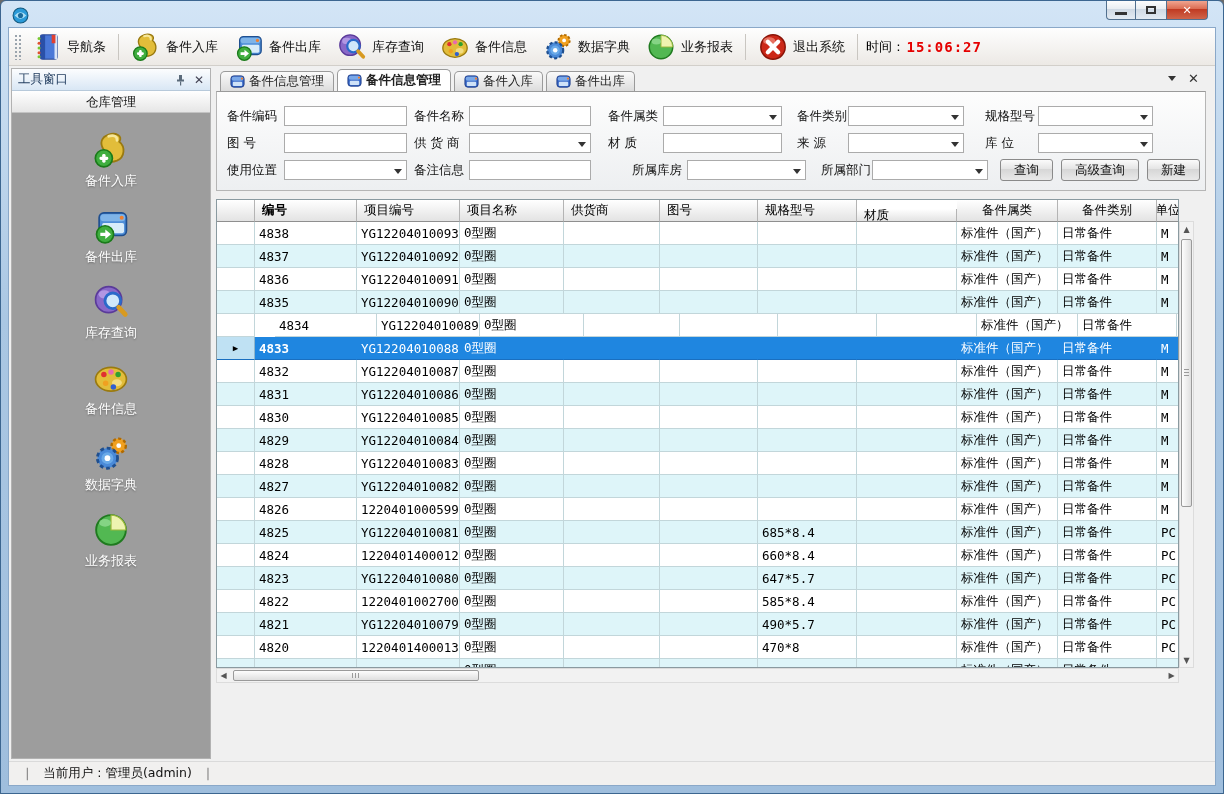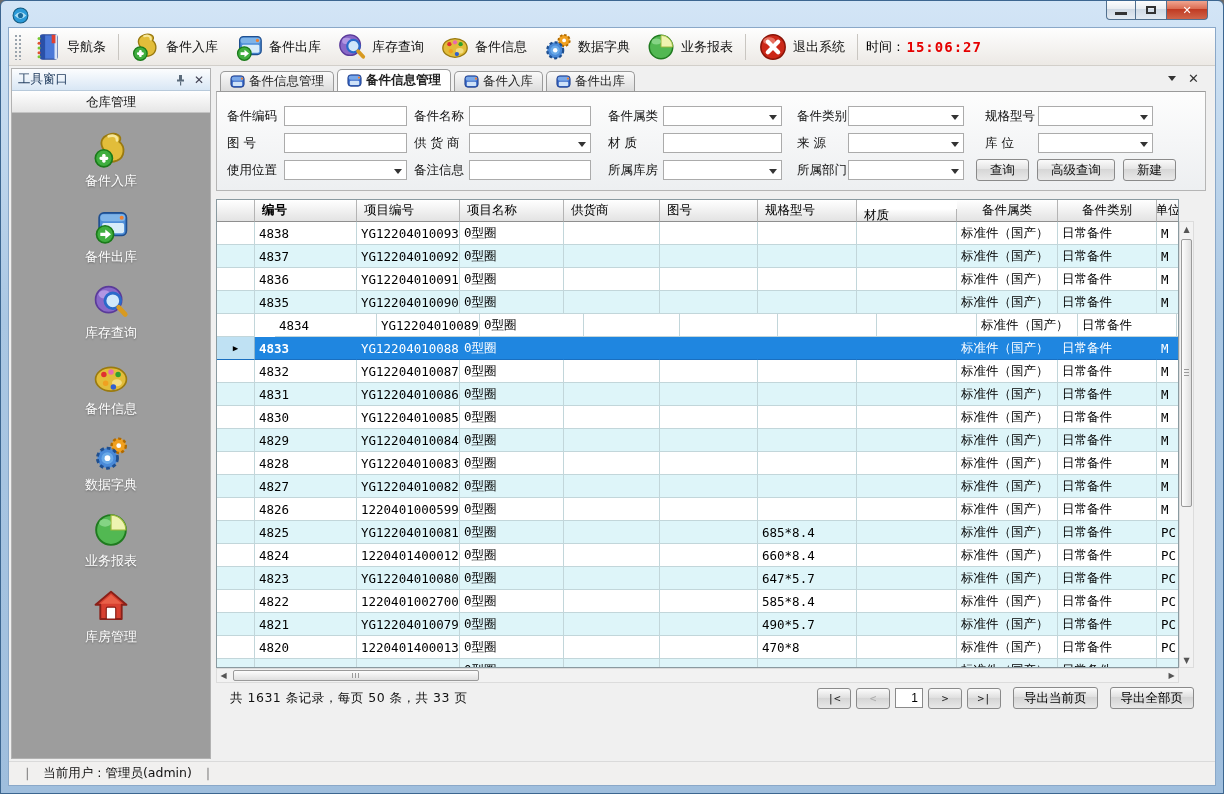--- a/index.html
+++ b/index.html
@@ -323,30 +323,20 @@
             <div class="sb-item">
               <span class="icon">
                 <svg width="38" height="38" viewBox="0 0 32 32">
                   <circle cx="16" cy="16" r="12.5" fill="#52b852" stroke="#1f7a1f" stroke-width="1.6"></circle>
                   <path d="M16 16 L16 3.5 A12.5 12.5 0 0 1 28.5 16 Z" fill="#eef3b0" stroke="#9ab83a"></path>
                   <ellipse cx="11" cy="10" rx="5" ry="3.2" fill="#9adf9a" opacity=".7"></ellipse>
                 </svg>
               </span>
               <span>业务报表</span>
             </div>
-            <div class="sb-item">
-              <span class="icon">
-                <svg width="38" height="38" viewBox="0 0 32 32">
-                  <path d="M16 4 L29 15 H25 V27 H7 V15 H3 Z" fill="#d84030" stroke="#8a2018" stroke-width="1.6" stroke-linejoin="round"></path>
-                  <path d="M16 6.5 L25 14 H7 Z" fill="#e86048"></path>
-                  <rect x="12" y="17" width="8" height="10" rx="1" fill="#fff" stroke="#8a2018"></rect>
-                </svg>
-              </span>
-              <span>库房管理</span>
-            </div>
           </div>
       </div>
 
       <div class="content">
         <div class="tabbar" id="tabbar">
           <div class="tab">
               <span class="icon">
                 <svg width="15" height="15" viewBox="0 0 16 16">
                   <rect x="1" y="2" width="14" height="12" rx="3" fill="#3a6ac8" stroke="#1a3a88"></rect>
                   <rect x="1.8" y="2.8" width="12.4" height="4.4" rx="2.2" fill="#7aa8e8"></rect>
@@ -442,21 +432,21 @@
             </div>
             <div class="s-row">
               <span class="sc1" style="display: inline-flex; align-items: center;">
                 <span class="f-label">使用位置</span>
                 <span class="f-field combo"><span class="combo-arrow"></span><span></span></span>
               </span>
               <span class="sc2" style="display: inline-flex; align-items: center;">
                 <span class="f-label">备注信息</span>
                 <input class="f-field" readonly="" style="">
               </span>
-              <span class="sc3" style="display: inline-flex; align-items: center;">
+              <span class="sc3" style="display: inline-flex; align-items: center; margin-left: 24px;">
                 <span class="f-label">所属库房</span>
                 <span class="f-field combo"><span class="combo-arrow"></span><span></span></span>
               </span>
               <span class="sc4" style="display: inline-flex; align-items: center;">
                 <span class="f-label">所属部门</span>
                 <span class="f-field combo"><span class="combo-arrow"></span><span></span></span>
               </span>
               <button class="s-btn first">查询</button>
               <button class="s-btn">高级查询</button>
               <button class="s-btn">新建</button>
@@ -746,32 +736,20 @@
             <span class="vthumb"></span>
             <span class="scroll-arrow" style="bottom:0;left:0;">▼</span>
           </div>
           <div class="hscroll">
             <span class="scroll-arrow" style="left:0;top:0;height:13px;">◀</span>
             <span class="hthumb"></span>
             <span class="scroll-arrow" style="right:0;top:0;height:13px;">▶</span>
           </div>
         </div>
 
-        <div class="pagination">
-          <span class="pg-summary">共 1631 条记录，每页 50 条，共 33 页</span>
-          <span class="pg-nav" id="pg-nav">
-              <span class="pg-btn">|&lt;</span>
-              <span class="pg-btn disabled">&lt;</span>
-              <input class="pg-input" readonly="" value="1" style="">
-              <span class="pg-btn">&gt;</span>
-              <span class="pg-btn">&gt;|</span>
-            </span>
-          <button class="export-btn">导出当前页</button>
-          <button class="export-btn">导出全部页</button>
-        </div>
       </div>
     </div>
 
     <div class="statusbar">
       <span class="sb-sep">｜</span>
       <span>当前用户 : 管理员(admin)</span>
       <span class="sb-sep">｜</span>
     </div>
   </div>
 </div>

